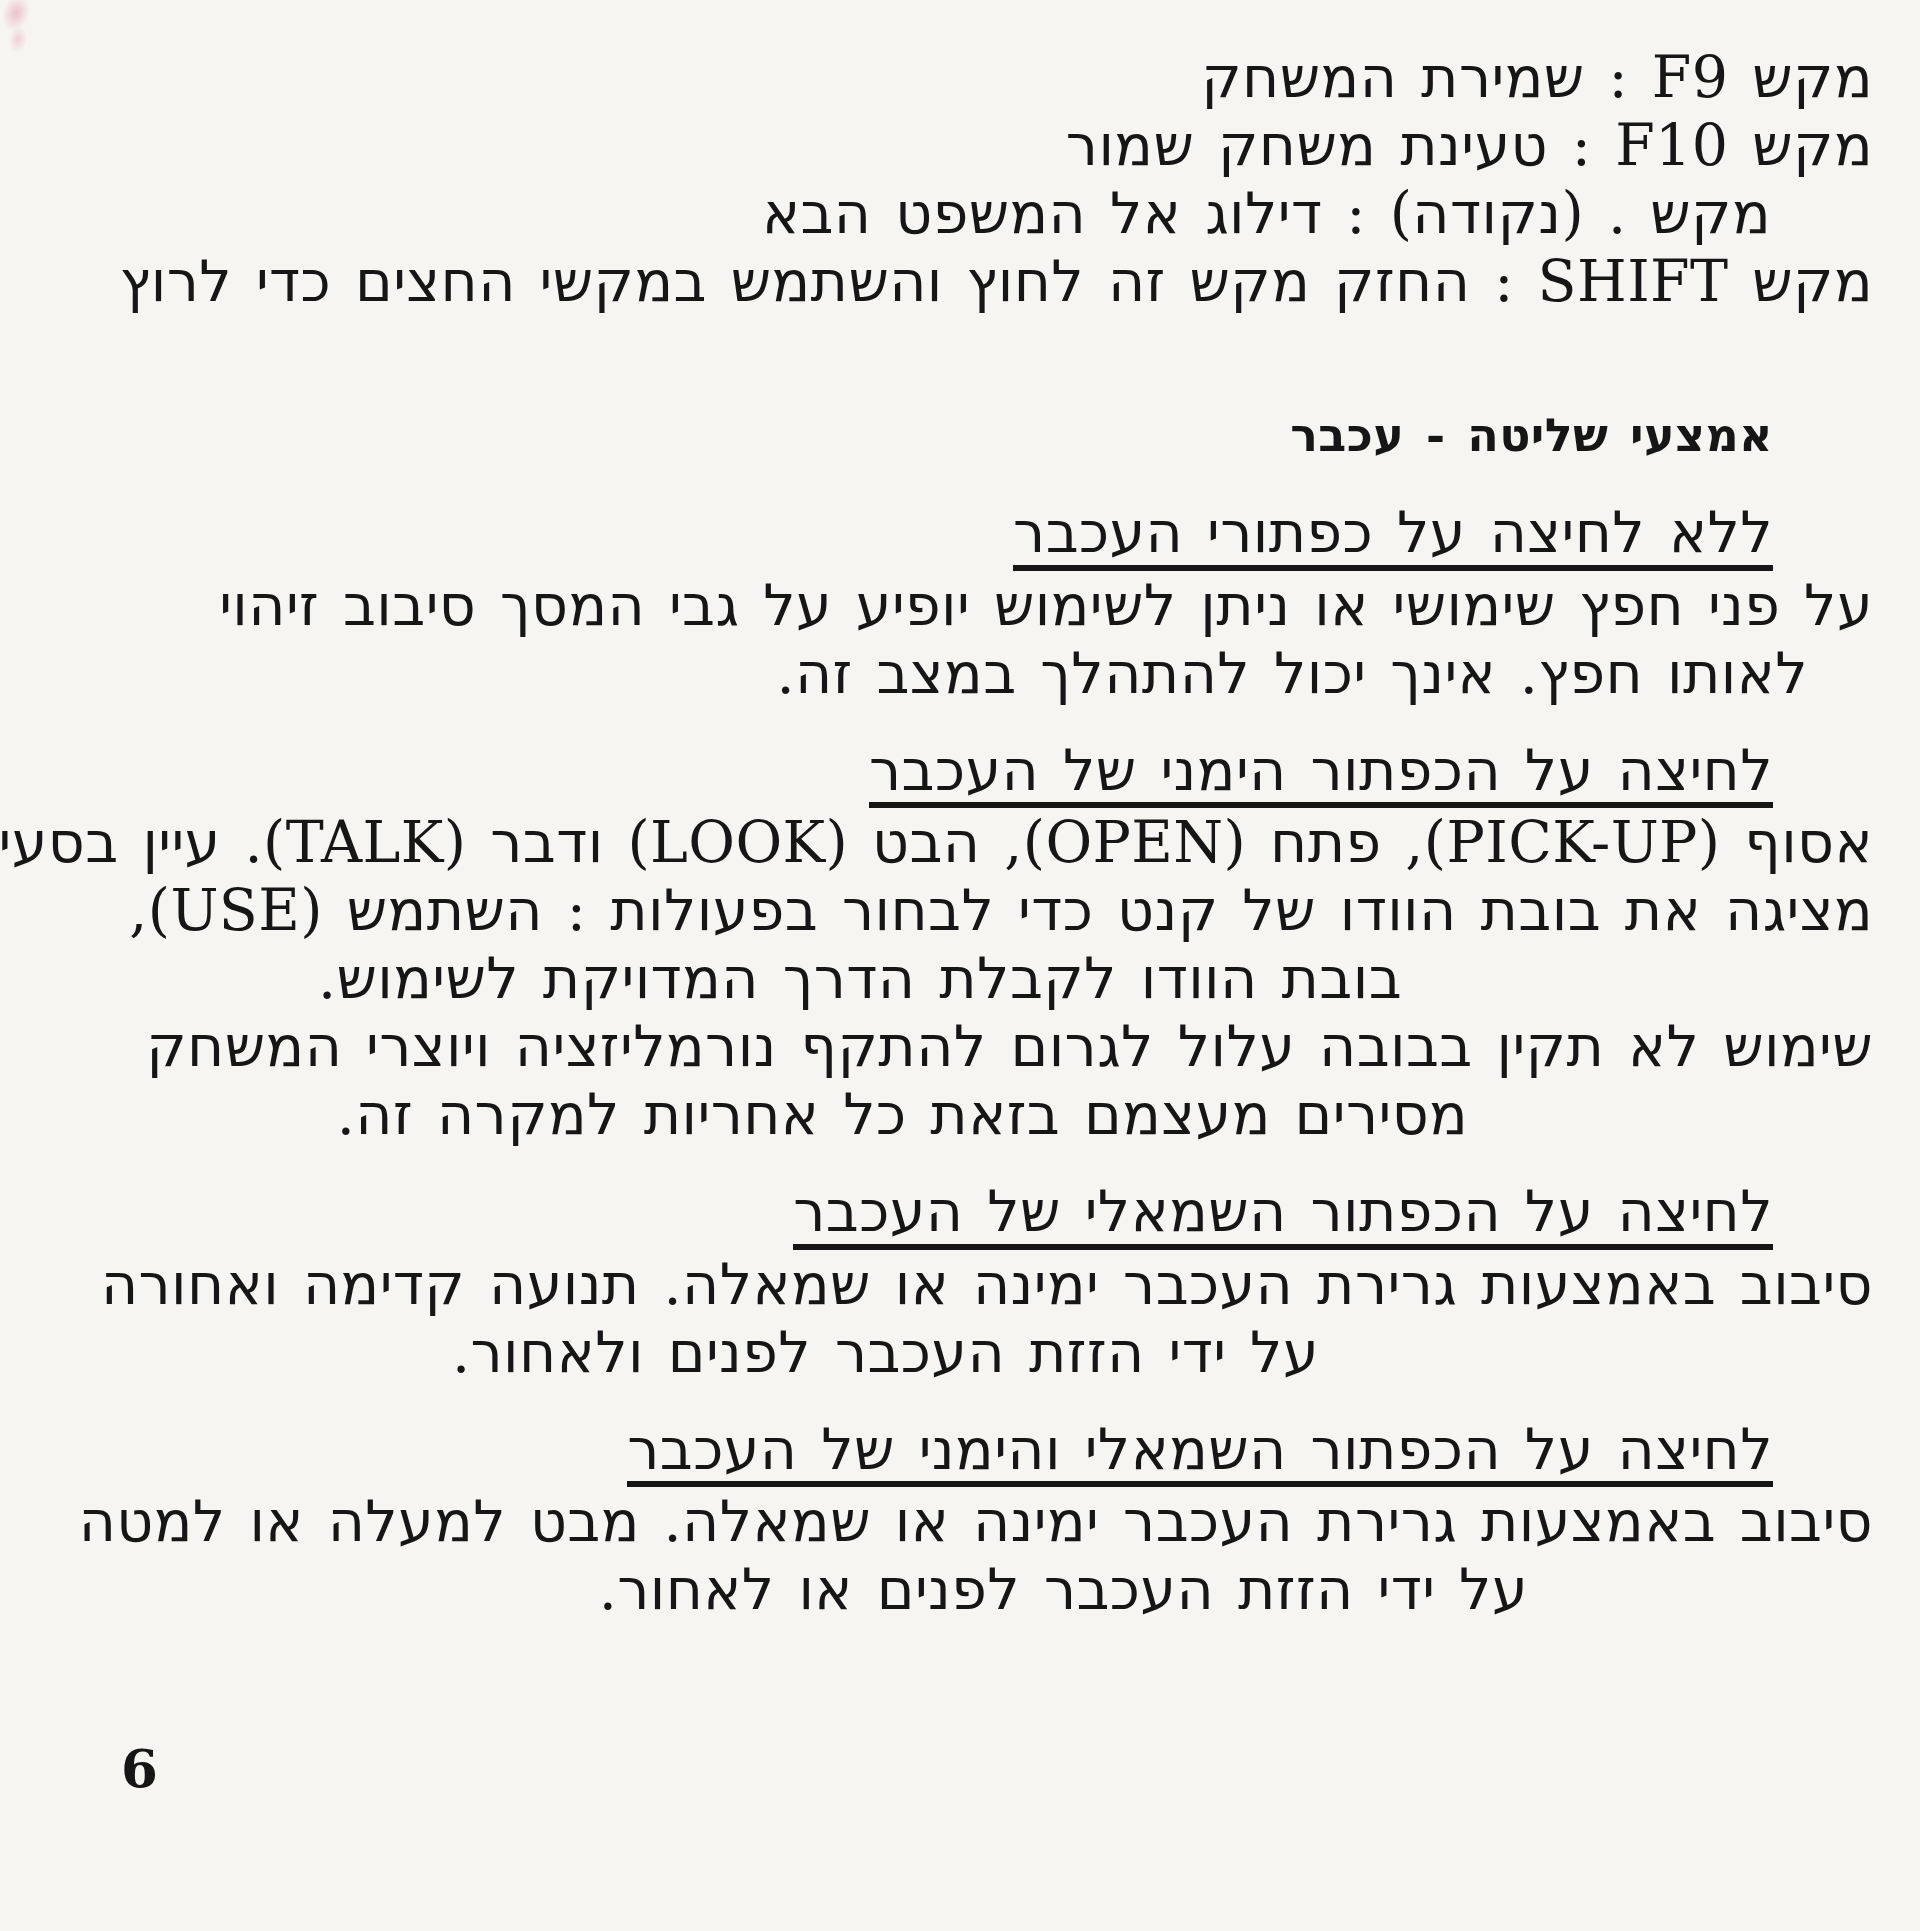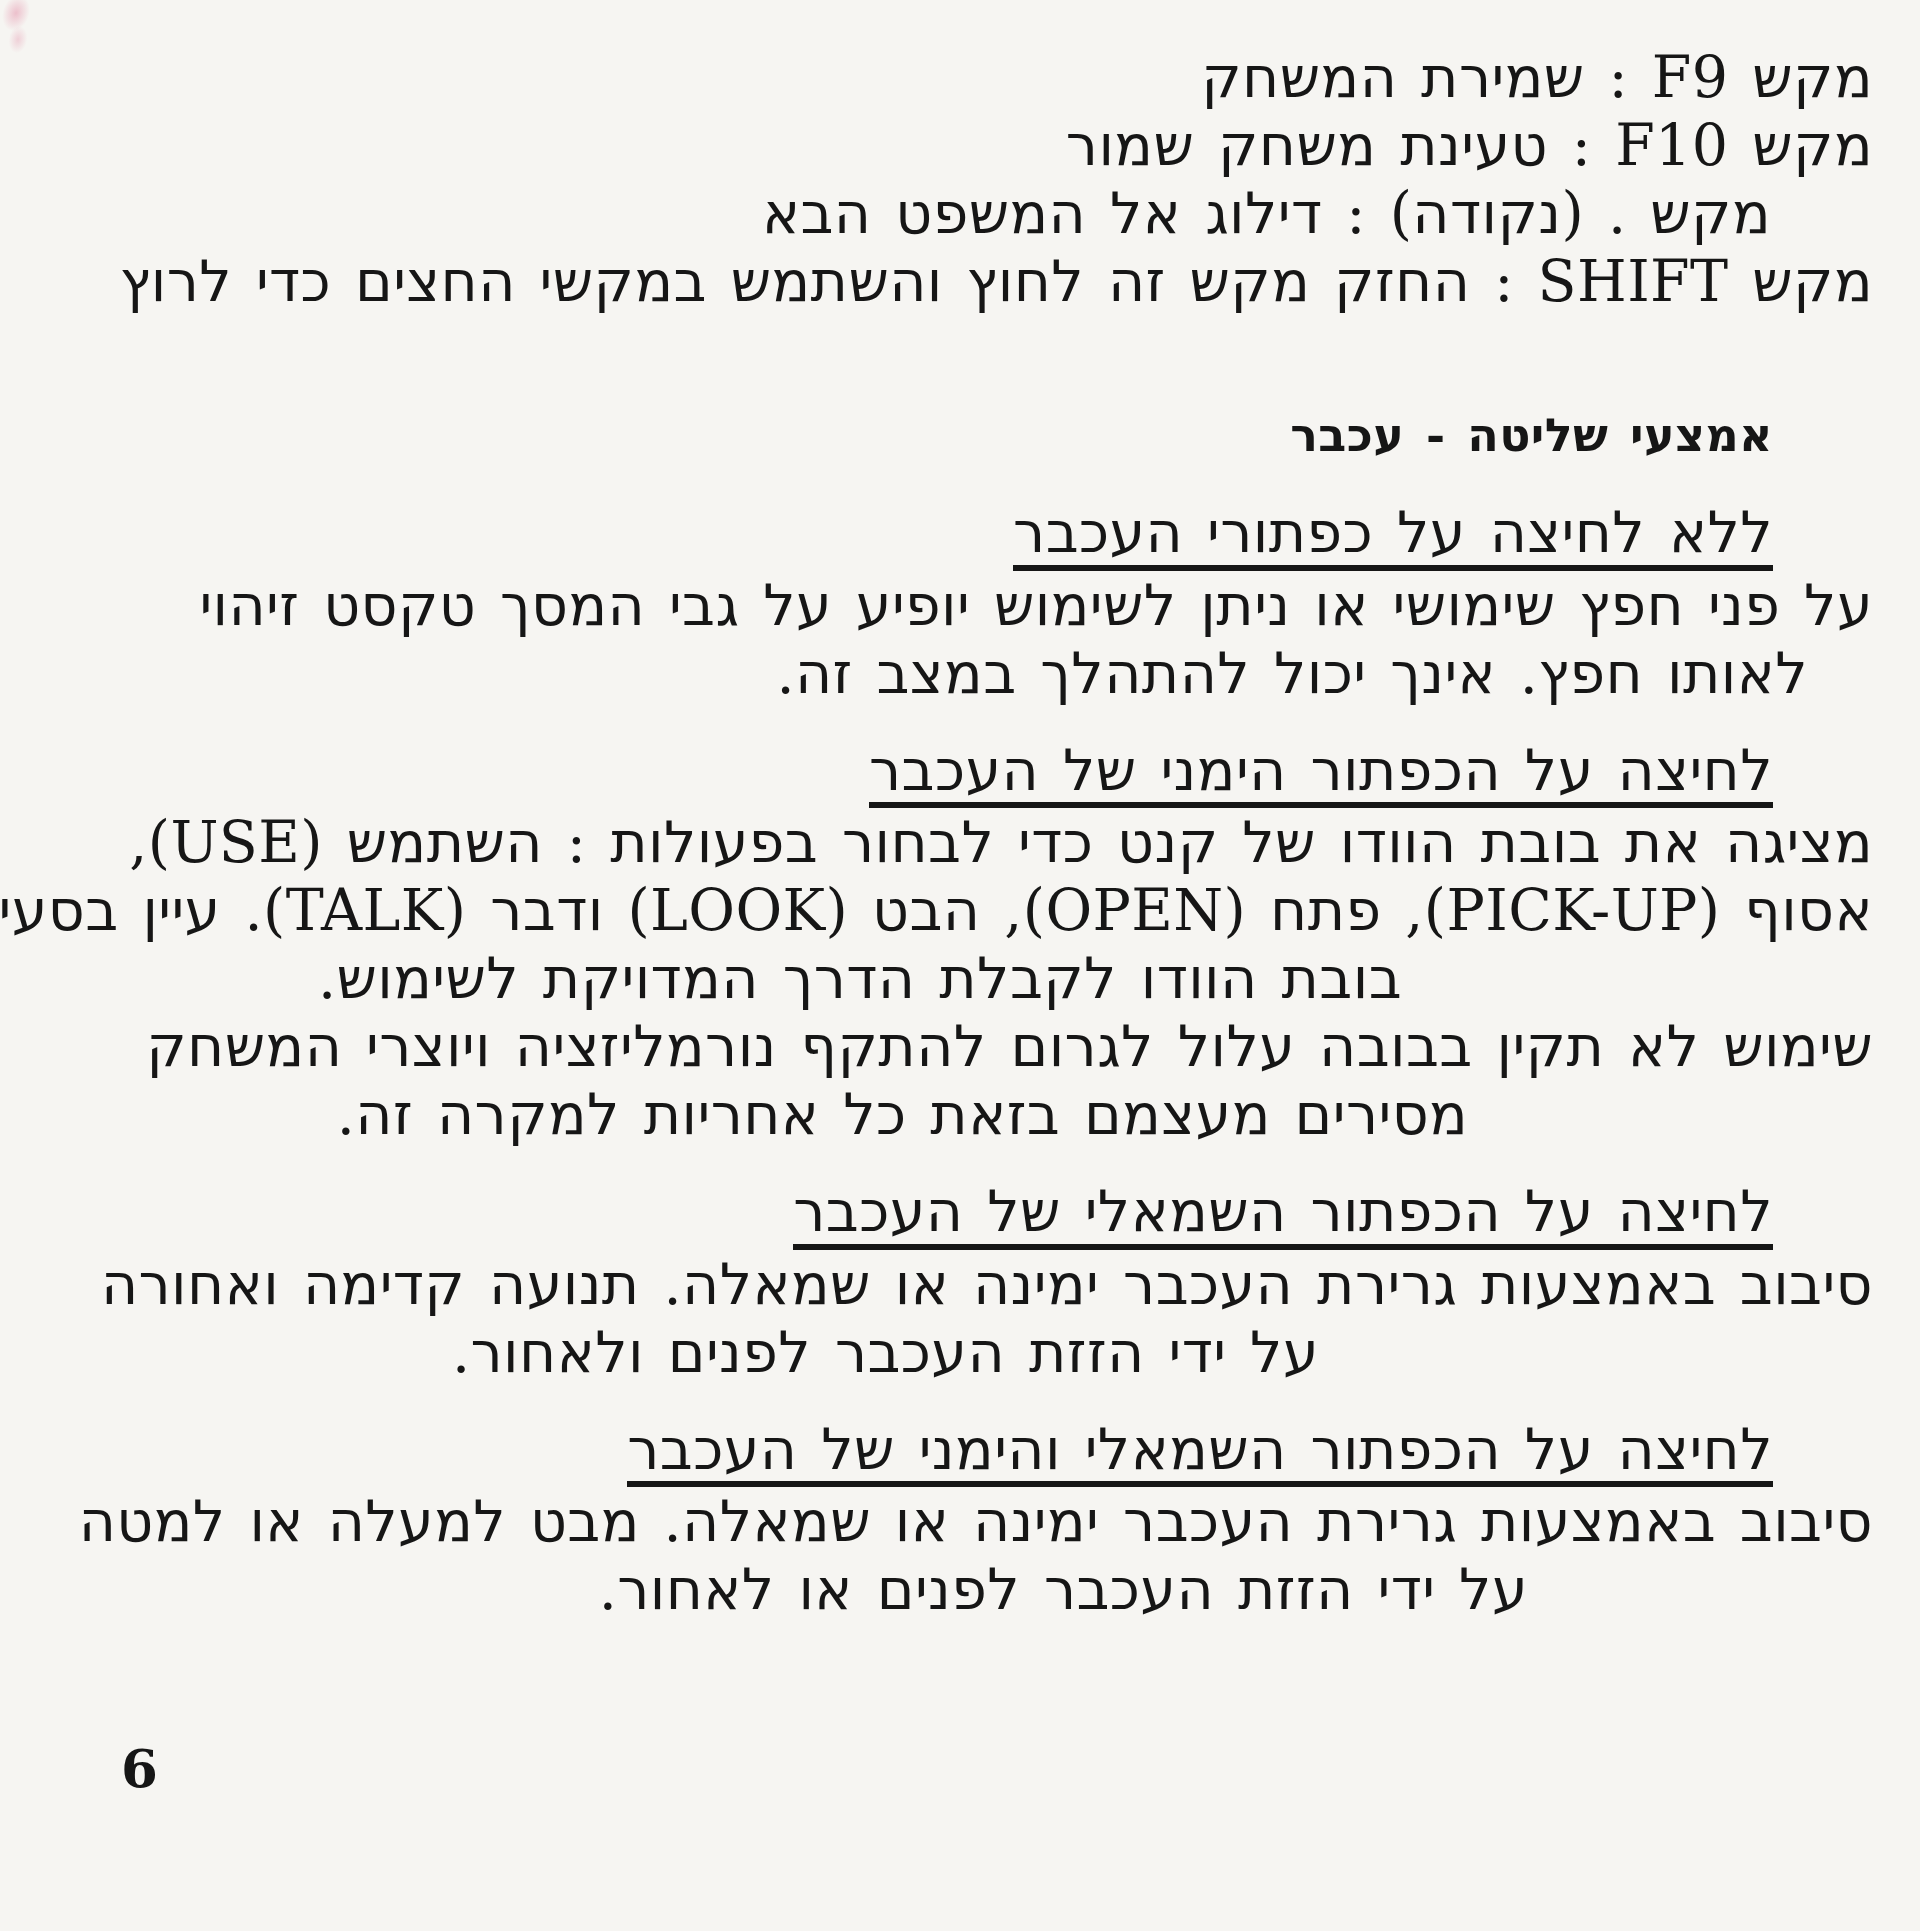--- a/index.html
+++ b/index.html
@@ -87,28 +87,28 @@
   <div class="line">מקש F9 : שמירת המשחק</div>
   <div class="line">מקש F10 : טעינת משחק שמור</div>
   <div class="line ind-a4">מקש . (נקודה) : דילוג אל המשפט הבא</div>
   <div class="line">מקש SHIFT : החזק מקש זה לחוץ והשתמש במקשי החצים כדי לרוץ</div>
 
   <div class="line section-title">אמצעי שליטה - עכבר</div>
 
   <div class="line subheading">
     <span class="u">ללא לחיצה על כפתורי העכבר</span>
   </div>
-  <div class="line">על פני חפץ שימושי או ניתן לשימוש יופיע על גבי המסך טקסט זיהוי</div>
+  <div class="line">על פני חפץ שימושי או ניתן לשימוש יופיע על גבי המסך סיבוב זיהוי</div>
   <div class="line ind-p1l3">לאותו חפץ. אינך יכול להתהלך במצב זה.</div>
 
   <div class="line subheading">
     <span class="u">לחיצה על הכפתור הימני של העכבר</span>
   </div>
+  <div class="line">אסוף (PICK-UP), פתח (OPEN), הבט (LOOK) ודבר (TALK). עיין בסעיף</div>
   <div class="line">מציגה את בובת הוודו של קנט כדי לבחור בפעולות : השתמש (USE),</div>
-  <div class="line">אסוף (PICK-UP), פתח (OPEN), הבט (LOOK) ודבר (TALK). עיין בסעיף</div>
   <div class="line ind-p2l3">בובת הוודו לקבלת הדרך המדויקת לשימוש.</div>
   <div class="line">שימוש לא תקין בבובה עלול לגרום להתקף נורמליזציה ויוצרי המשחק</div>
   <div class="line ind-p2l5">מסירים מעצמם בזאת כל אחריות למקרה זה.</div>
 
   <div class="line subheading">
     <span class="u">לחיצה על הכפתור השמאלי של העכבר</span>
   </div>
   <div class="line">סיבוב באמצעות גרירת העכבר ימינה או שמאלה. תנועה קדימה ואחורה</div>
   <div class="line ind-p3l2">על ידי הזזת העכבר לפנים ולאחור.</div>
 

